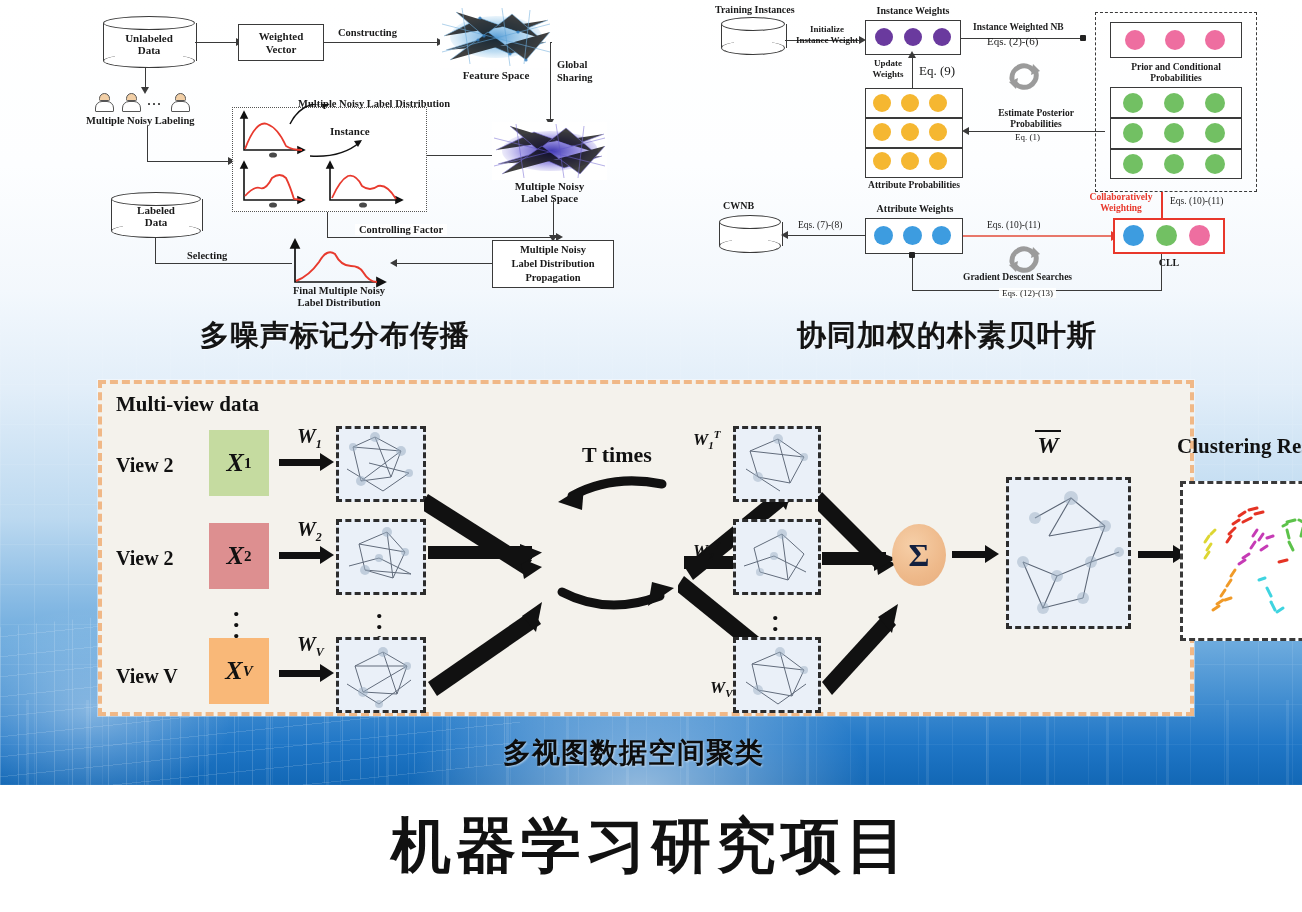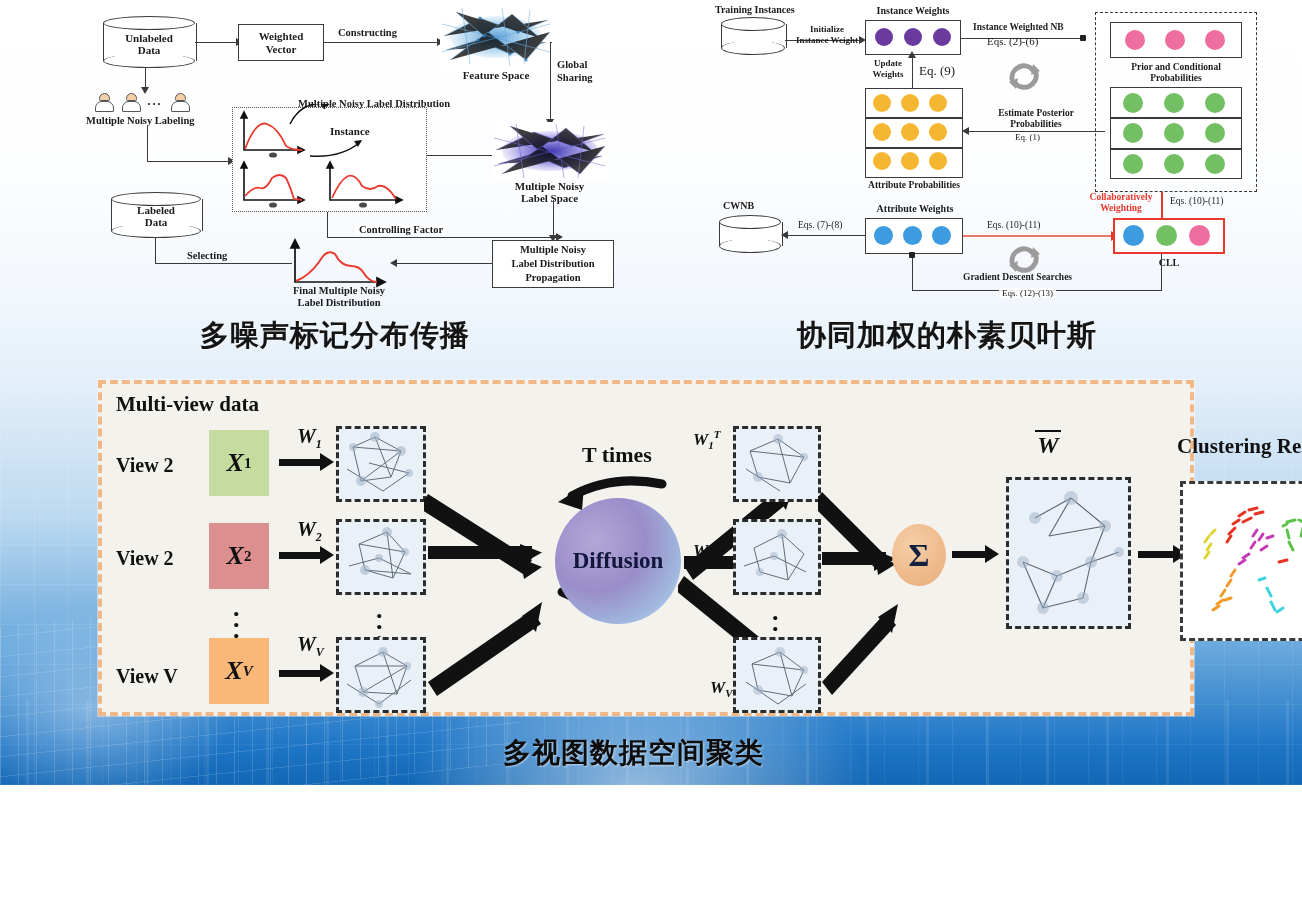--- a/index.html
+++ b/index.html
@@ -569,23 +569,20 @@
     </svg>
 
     <div class="bigtxt" style="left:480px;top:58px;font-size:22px;">T times</div>
     <svg style="position:absolute;left:400px;top:82px;" width="220" height="160">
       <path d="M160 18 Q110 8 70 30" stroke="#111" stroke-width="9" fill="none" stroke-linecap="round"></path>
       <polygon points="56,36 82,20 80,44" fill="#111"></polygon>
       <path d="M60 126 Q106 150 158 130" stroke="#111" stroke-width="9" fill="none" stroke-linecap="round"></path>
       <polygon points="172,122 146,140 150,116" fill="#111"></polygon>
     </svg>
 
-    <div id="diffusion" style="left:453px;top:114px;width:126px;height:126px;">
-      <span>Diffusion</span>
-    </div>
 
     <svg style="position:absolute;left:576px;top:42px;" width="125" height="295">
       <g fill="#111">
         <path d="M6 140 L102 62 L111 76 L15 154 Z"></path>
         <polygon points="117,52 93,64 108,84"></polygon>
         <rect x="6" y="130" width="96" height="13"></rect>
         <polygon points="114,136.5 92,128 92,149"></polygon>
         <path d="M6 150 L102 228 L93 242 L-3 164 Z"></path>
         <polygon points="115,240 90,230 105,212"></polygon>
       </g>
@@ -752,14 +749,15 @@
           <g stroke="#e53324">
               <path d="M96 78 L104 76"></path>
             </g>
         </g>
       </svg>
     </div>
   </div>
 
   <div class="caption" style="left:503px;top:734px;font-size:28px;color:#0d0d0d;text-shadow:1px 1px 2px rgba(255,255,255,.5);">多视图数据空间聚类</div>
 
+  <div class="main-title">机器学习研究项目</div>
 
 </div>
 
 </body></html>

